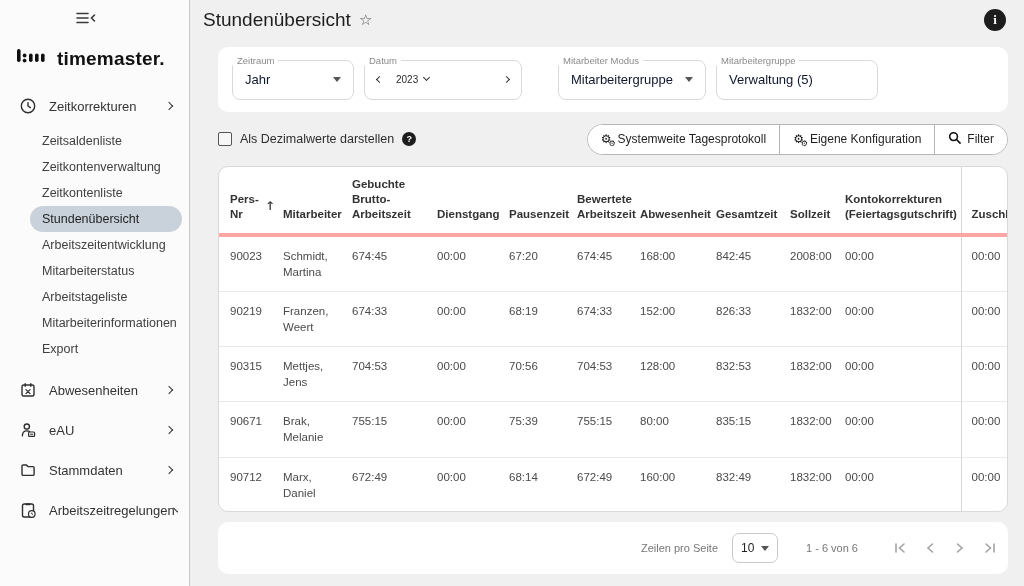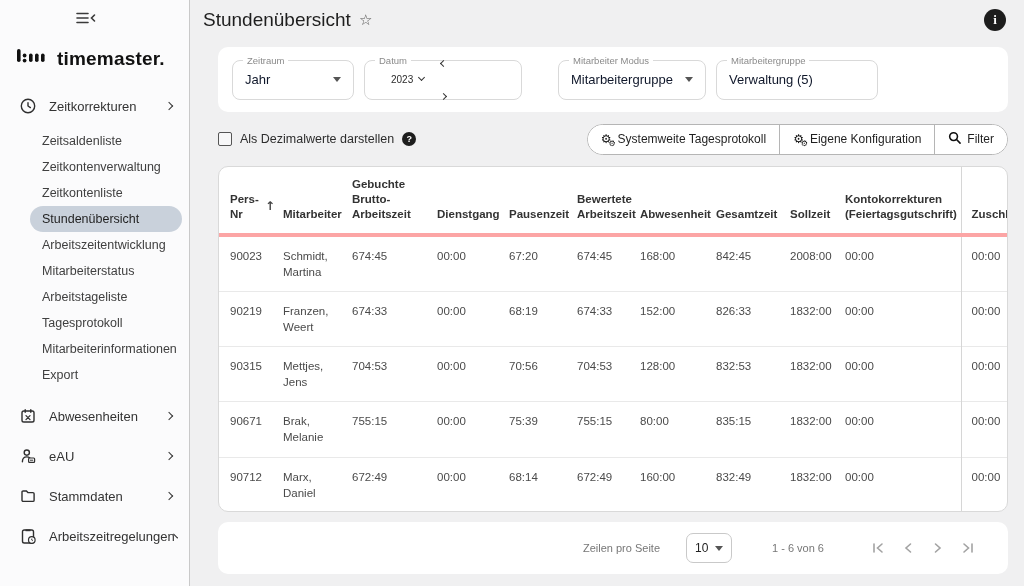--- a/index.html
+++ b/index.html
@@ -38,27 +38,27 @@
   .star-icon { font-family:"DejaVu Sans", sans-serif; font-size:15px; color:#555; cursor:pointer; }
   .info-btn { position:absolute; right:18px; top:9px; width:22px; height:22px; border-radius:50%;
     background:#1d1d1d; color:#fff; display:flex; align-items:center; justify-content:center;
     font-family:"Liberation Serif", serif; font-weight:bold; font-size:13px; cursor:pointer; }
 
   
   .filter-card { margin:5px 16px 0 27px; height:65px; background:#fff; border-radius:10px;
     display:flex; align-items:center; padding:0 14px; }
   .field { position:relative; height:40px; border:1px solid #d9d9d9; border-radius:8px;
     background:#fff; display:flex; align-items:center; padding:0 12px; cursor:pointer; }
-  .field .flabel { position:absolute; top:-6px; left:10px; background:#fff; padding:0 4px;
+  .field .flabel { position:absolute; top:-6px; left:0; background:#fff; padding:0 4px;
     font-size:9.5px; color:#8a8a8a; white-space:nowrap; }
   .field .fvalue { font-size:13px; color:#0f172a; white-space:nowrap; }
   .tri-down { width:0; height:0; border-left:4px solid transparent; border-right:4px solid transparent;
     border-top:5px solid #555; margin-left:auto; }
   .f-zeitraum { width:122px; margin-right:10px; }
-  .f-datum { width:158px; margin-right:36px; justify-content:space-between;flex-direction:column; }
+  .f-datum { width:158px; margin-right:36px; justify-content:space-between; }
   .f-modus { width:148px; margin-right:10px; }
   .f-gruppe { width:162px; }
   .mini-chev { display:inline-block; width:5px; height:5px; border-right:1.6px solid #333;
     border-bottom:1.6px solid #333; }
   .mc-l { transform:rotate(135deg); } .mc-r { transform:rotate(-45deg); } .mc-d { transform:rotate(45deg); margin-left:6px; position:relative; top:-2px; }
   .datum-center { display:flex; align-items:center; font-size:10px; font-weight:500; }
 
   
   .toolbar-row { margin:0 16px 0 27px; height:54px; display:flex; align-items:center; }
   .checkbox-group { display:flex; align-items:center; gap:8px; }
@@ -85,21 +85,21 @@
   tbody tr + tr td { border-top:1px solid #e9e9e9; }
   th:first-child, td:first-child { padding-left:11px; }
   th:nth-child(11), td:nth-child(11) { border-left:1px solid #d6d6d6; padding-left:10px; }
   .th-sort { display:flex; align-items:flex-end; gap:5px; }
   .sort-arrow { font-family:"DejaVu Sans", sans-serif; font-size:12px; color:#444;
     position:relative; top:-7px; cursor:pointer; }
   td.num, th.nowrap { white-space:nowrap; overflow:hidden; }
 
   
   .pagination-card { margin:10px 16px 0 27px; height:52px; background:#fff; border-radius:10px;
-    display:flex; align-items:center; justify-content:flex-end; padding-right:22px; gap:12px; }
+    display:flex; align-items:center; justify-content:flex-end; gap:0; }
   .rpp-label { font-size:11px; color:#777; margin-right:14px; }
   .rpp-select { width:46px; height:30px; border:1px solid #c9c9c9; border-radius:7px;
     display:flex; align-items:center; padding:0 8px; gap:6px; cursor:pointer; margin-right:28px; }
   .rpp-select .val { font-size:12px; color:#222; }
   .range-text { font-size:11px; color:#777; margin-right:34px; }
   .pager { display:flex; align-items:center; gap:14px; margin-right:10px; }
   .pager-btn { width:16px; height:16px; display:flex; align-items:center; justify-content:center; cursor:default; }
 </style>
 </head>
 <body>
@@ -146,21 +146,20 @@
 
 
     <div class="subnav">
         <div class="subnav-item">Zeitsaldenliste</div>
         <div class="subnav-item">Zeitkontenverwaltung</div>
         <div class="subnav-item">Zeitkontenliste</div>
         <div class="subnav-item selected">Stundenübersicht</div>
         <div class="subnav-item">Arbeitszeitentwicklung</div>
         <div class="subnav-item">Mitarbeiterstatus</div>
         <div class="subnav-item">Arbeitstageliste</div>
-        <div class="subnav-item">Tagesprotokoll</div>
         <div class="subnav-item">Mitarbeiterinformationen</div>
         <div class="subnav-item">Export</div>
       </div>
 
     <div class="nav-item">
       <span class="icon">
         <svg width="18" height="18" viewBox="0 0 18 18">
             <rect x="3" y="4" width="12" height="11" rx="1.8" fill="none" stroke="#2f2f2f" stroke-width="1.4"></rect>
             <path d="M6.2 2.8v2.4M11.8 2.8v2.4" stroke="#2f2f2f" stroke-width="1.4" stroke-linecap="round"></path>
             <path d="M7 8.6l4 4M11 8.6l-4 4" stroke="#2f2f2f" stroke-width="1.3" stroke-linecap="round"></path>

